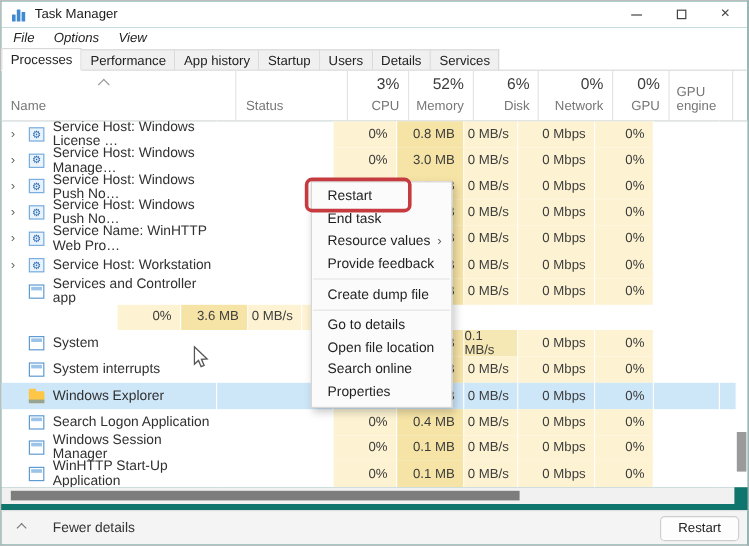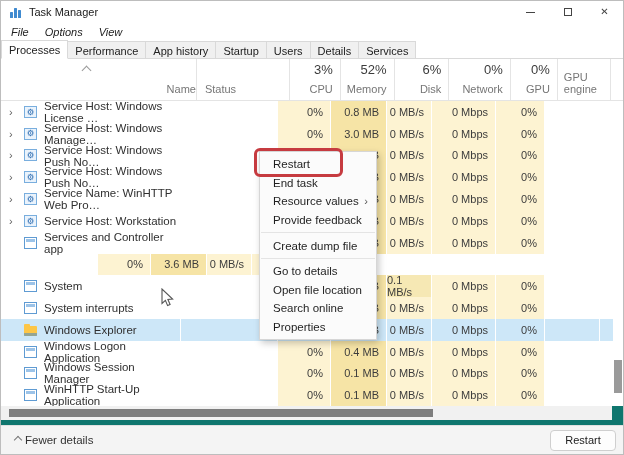--- a/index.html
+++ b/index.html
@@ -33,21 +33,21 @@
   .tab { font-size:11px; color:#222; padding:3px 7px 3px 7px; height:18px;
          background:#f0f0f0; border:1px solid #d9d9d9; border-left:none; margin-bottom:-1px; }
   .tab:first-child { border-left:1px solid #d9d9d9; }
   .tab.active { background:#fff; border-bottom:1px solid #fff; height:19px; }
 
   
   .thead { position:absolute; top:58px; left:0; right:0; height:42px; display:flex;
            border-bottom:1px solid #e4e4e4; background:#fff; }
   .th { position:relative; border-right:1px solid #e4e4e4; display:flex; flex-direction:column;
         justify-content:flex-end; padding-bottom:5px; }
-  .th-name  { width:205px; padding-left:8px;text-align:right; }
+  .th-name  { width:205px; padding-left:8px; }
   .th-status{ width:97px;  padding-left:8px; }
   .th-cpu   { width:53px; } .th-memory{ width:56px; } .th-disk { width:57px; }
   .th-network{ width:64px;} .th-gpu   { width:49px; }
   .th-engine{ width:55px; padding-left:6px; }
   .th-gutter{ width:13px; border-right:none; }
   .th .label { font-size:11px; color:#767676; }
   .th.num { align-items:flex-end; padding-right:7px; justify-content:space-between; padding-top:3px; }
   .th.num .usage { font-size:13px; color:#3c3c3c; }
   .chev-up { width:7px; height:7px; border-left:1px solid #9a9a9a; border-top:1px solid #9a9a9a;
              transform:rotate(45deg); display:inline-block; }
@@ -81,21 +81,21 @@
   .icon-folder::after { content:""; position:absolute; bottom:0; left:0; right:0; height:3px; background:#3f8ad0; opacity:.55; }
 
   
   .hscroll { position:absolute; top:405px; left:0; width:611px; height:14px; background:#f1f1f1; }
   .hscroll .thumb { position:absolute; top:3px; left:8px; width:424px; height:8px; background:#7d7d7d; }
   .vscroll-thumb { position:absolute; left:613px; top:359px; width:8px; height:33px; background:#9a9a9a; }
 
   
   .footer { position:absolute; left:0; right:0; bottom:0; height:29px; background:#f4f4f4;
             border-top:1px solid #e0e0e0; display:flex; align-items:center; padding:0 7px 0 14px; }
-  .fewer { display:flex; align-items:center; gap:4px; font-size:11.5px; color:#333; }
+  .fewer { display:flex; align-items:center; gap:23px; font-size:11.5px; color:#333; }
   .fewer .chev-up { width:6px; height:6px; border-color:#777; }
   .restart-btn { margin-left:auto; width:66px; height:21px; background:#fdfdfd; border:1px solid #cfcfcf;
                  border-radius:4px; font-size:11px; color:#222; display:flex; align-items:center; justify-content:center; }
 
   
   .ctx-menu { position:absolute; left:258px; top:150px; width:118px; background:#fbfbfb;
               border:1px solid #d6d6d6; box-shadow:2px 3px 7px rgba(0,0,0,.22); z-index:10; padding:3px 0 3px 0; }
   .ctx-item { height:18.6px; display:flex; align-items:center; padding:0 8px 0 13px;
               font-size:11.5px; color:#1f1f1f; }
   .ctx-item .sub-arrow { margin-left:auto; color:#555; font-size:11px; }
@@ -341,21 +341,21 @@
       <div class="cell cell-disk heat">0 MB/s</div>
       <div class="cell cell-network heat">0 Mbps</div>
       <div class="cell cell-gpu heat">0%</div>
       <div class="cell cell-gpu_engine"></div>
       <div class="gutter"></div>
     </div>
       <div class="row">
       <div class="cell cell-name">
         <span class="chevron"></span>
         <span class="proc-icon icon-app"></span>
-        <span class="name-text">Windows Logon Application</span>
+        <span class="name-text">Search Logon Application</span>
       </div>
       <div class="cell cell-status"></div>
       <div class="cell cell-cpu heat">0%</div>
       <div class="cell cell-memory heat-mem">0.4 MB</div>
       <div class="cell cell-disk heat">0 MB/s</div>
       <div class="cell cell-network heat">0 Mbps</div>
       <div class="cell cell-gpu heat">0%</div>
       <div class="cell cell-gpu_engine"></div>
       <div class="gutter"></div>
     </div>

